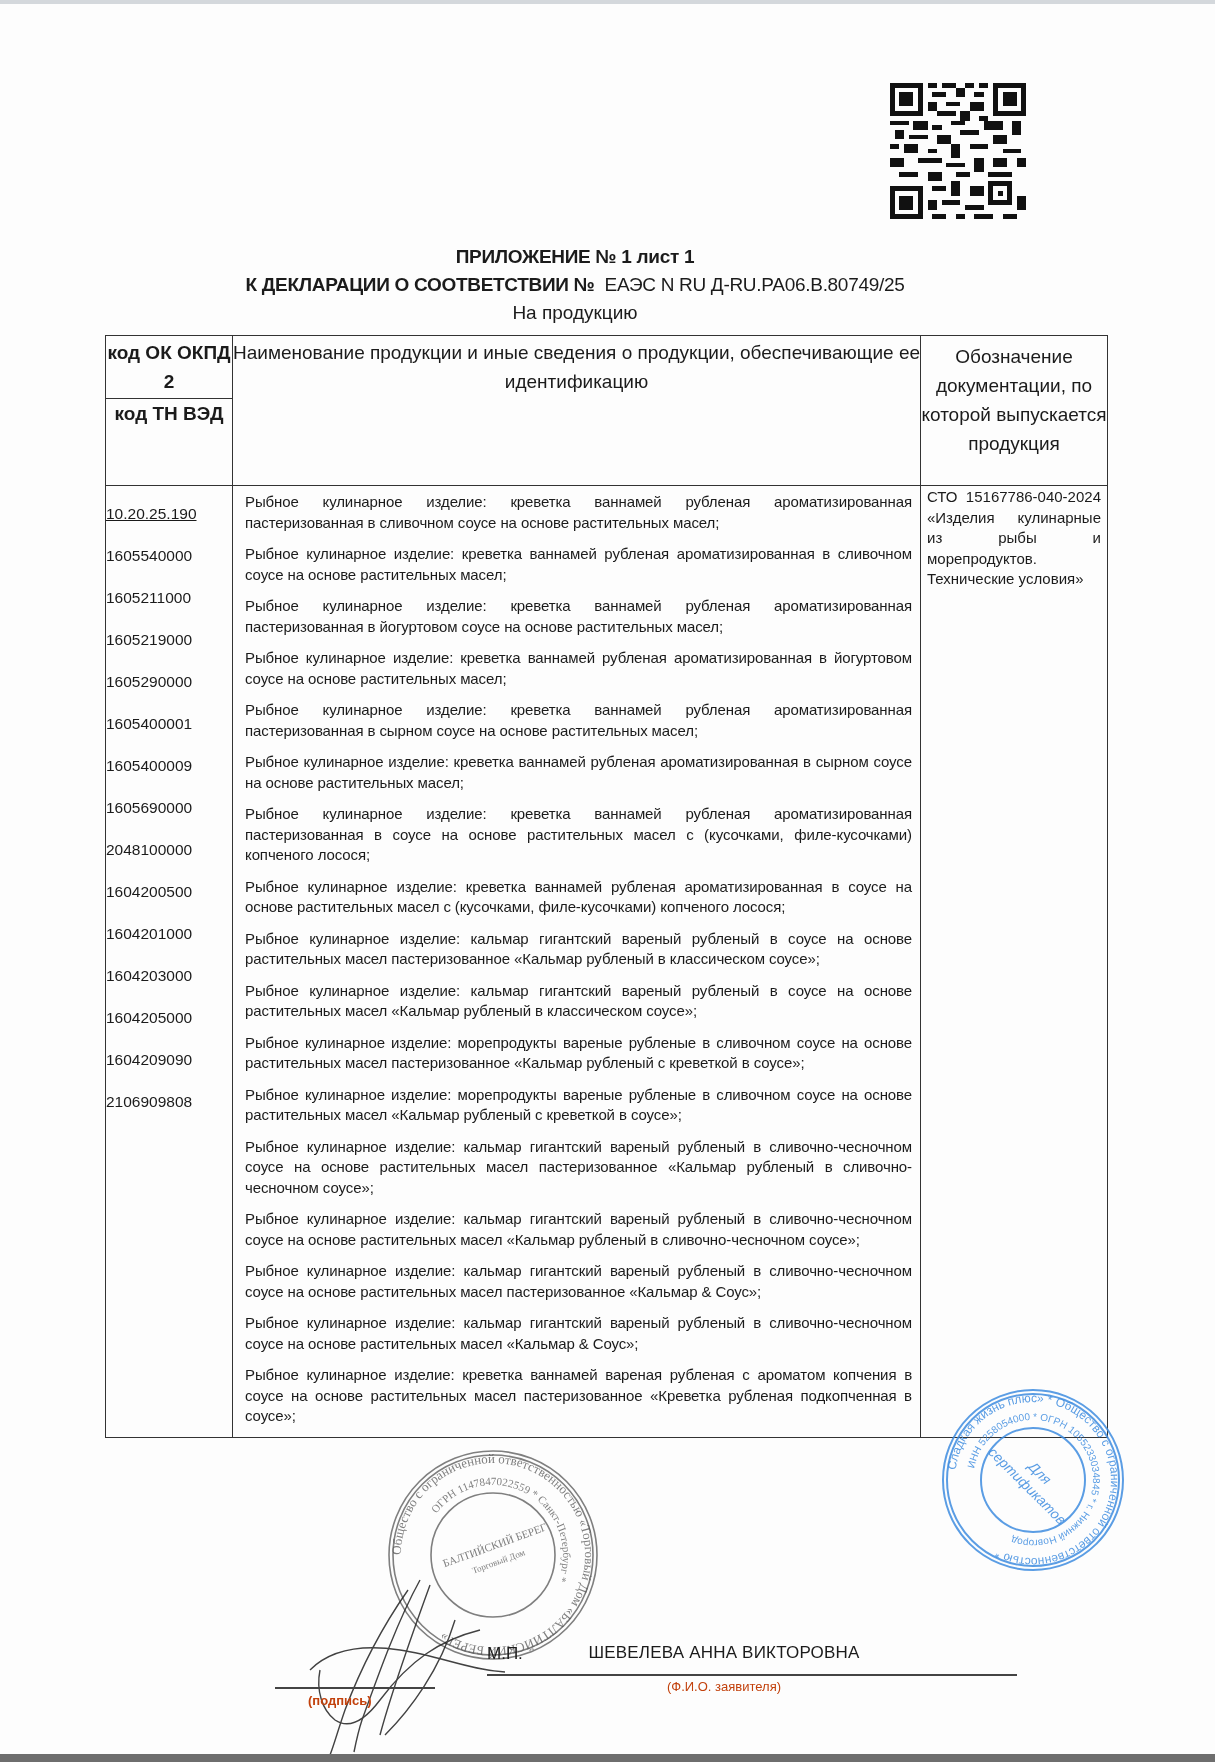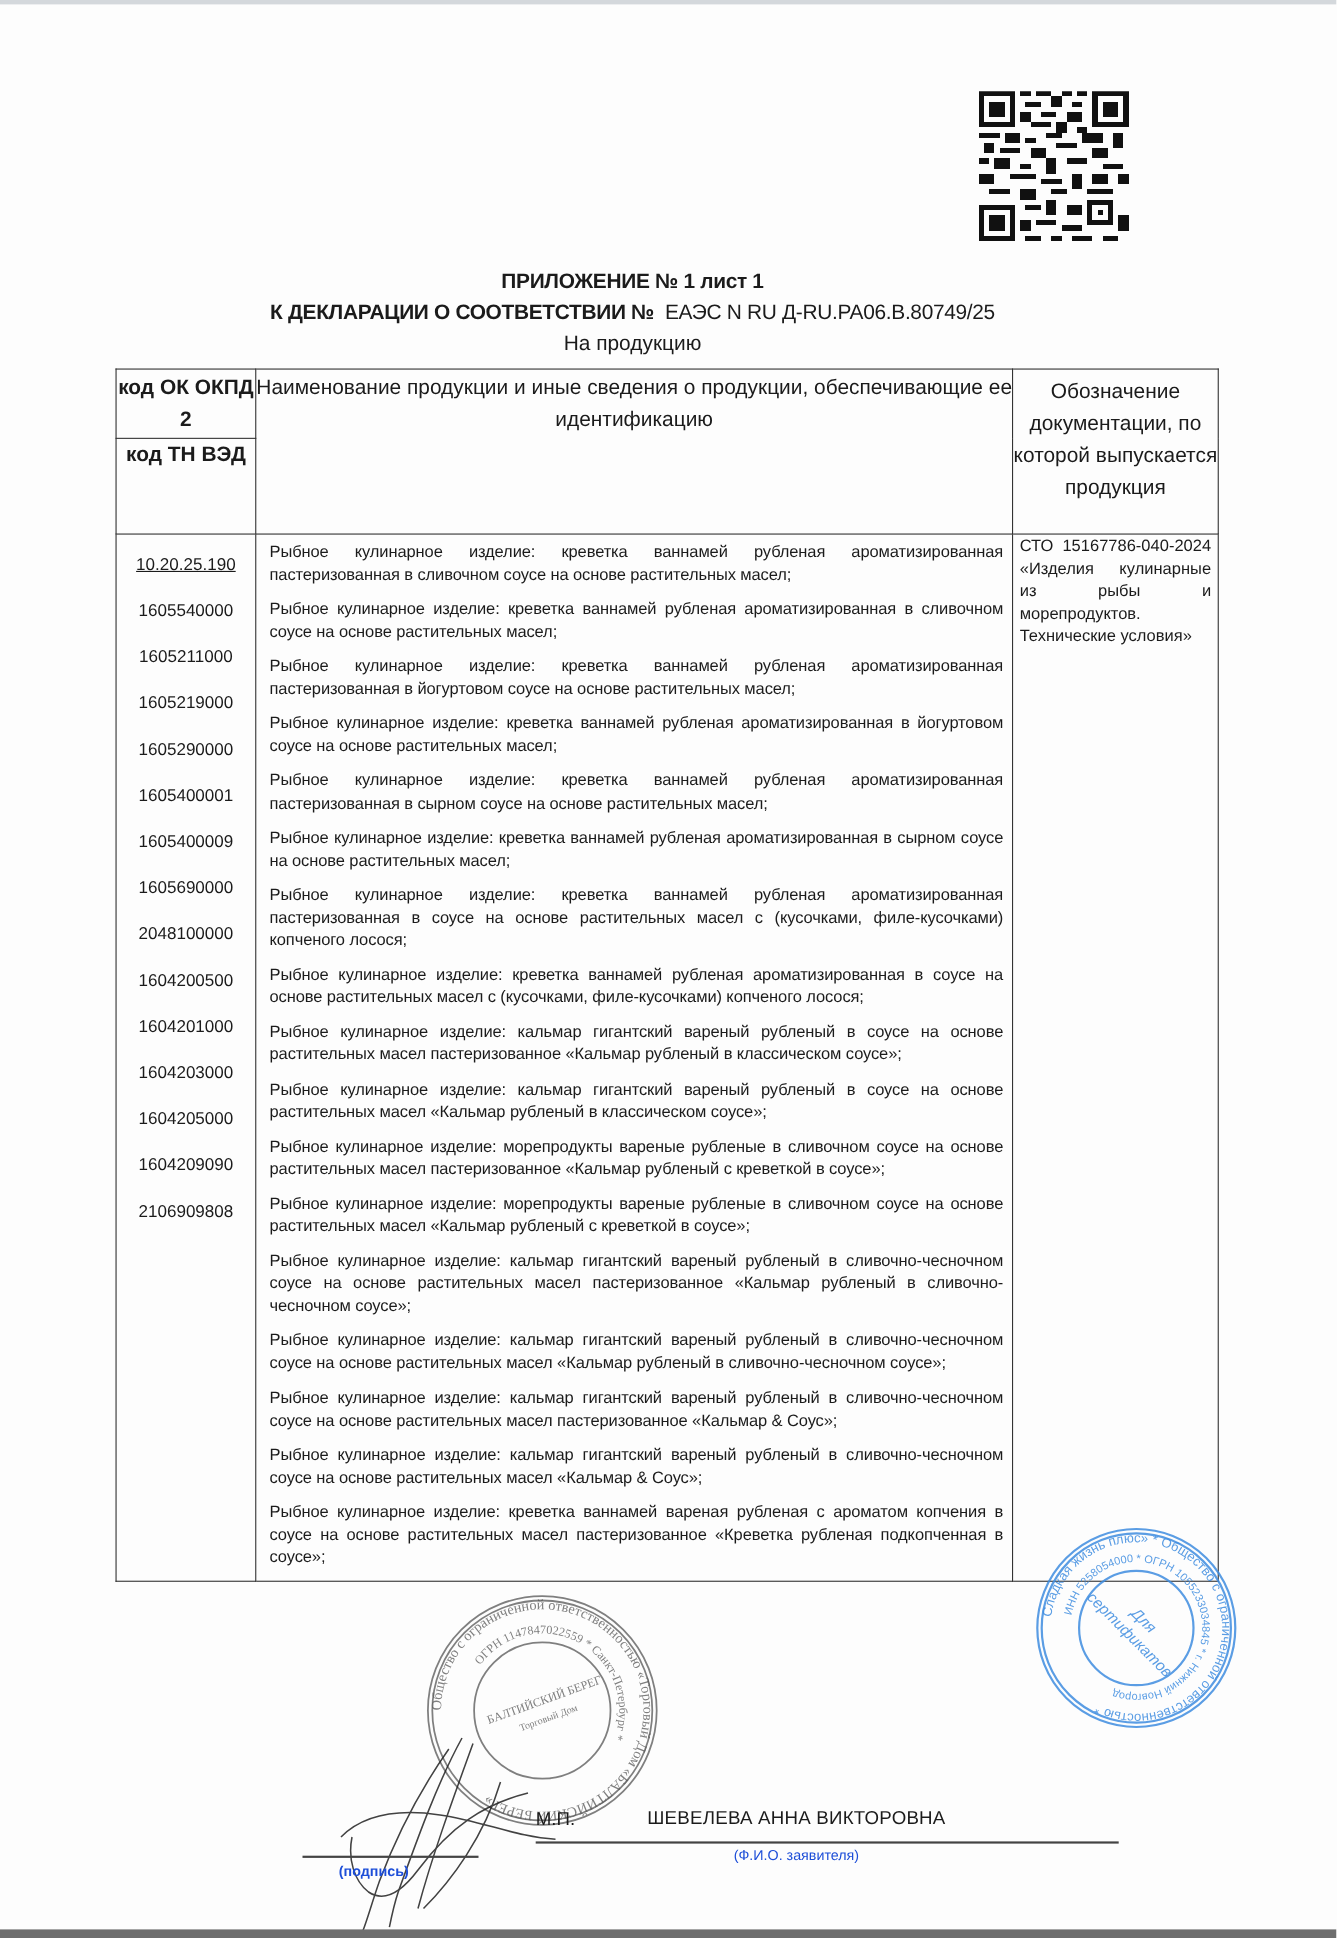--- a/index.html
+++ b/index.html
@@ -23,32 +23,32 @@
     position: absolute; left: 105px; top: 335px; width: 1002px;
     border-collapse: collapse; table-layout: fixed;
   }
   table.main td { border: 1.5px solid #333; vertical-align: top; padding: 0; }
   .h-code { height: 60px; text-align: center; font-weight: bold; font-size: 19px; line-height: 29px; padding-top: 2px !important; }
   .h-code2 { height: 86px; text-align: center; font-weight: bold; font-size: 19px; line-height: 29px; }
   .h-name { text-align: center; font-weight: normal; font-size: 19px; line-height: 29px; padding-top: 2px !important; }
   .h-doc { text-align: center; font-weight: normal; font-size: 19px; line-height: 29px; padding-top: 6px !important; }
 
   .codes { padding-top: 18px !important; }
-  .code { font-size: 15.5px; text-align: center; height: 42px; line-height: 20px; }
+  .code { font-size: 15.5px; text-align: left; height: 42px; line-height: 20px; }
   .code.u { text-decoration: underline; }
 
   .products { padding: 6px 8px 6px 12px !important; }
   .prod { font-size: 15px; line-height: 20.5px; text-align: justify; margin-bottom: 11px; letter-spacing: -0.1px; }
   .prod:last-child { margin-bottom: 4px; }
 
   .docref { padding: 1px 6px 0 6px !important; font-size: 15px; line-height: 20.5px; text-align: justify; }
 
   .stamp { position: absolute; pointer-events: none; }
   .line { position: absolute; height: 1.5px; background: #444; }
-  .label-small { position: absolute; font-size: 13px; color: #1d4ed8; }
+  .label-small { position: absolute; font-size: 13px; color: #c2410c; }
   .name { position: absolute; font-size: 17px; letter-spacing: 0.2px; }
   .mp { position: absolute; font-size: 17px; }
 </style>
 </head>
 <body>
 
 <div class="topbar"></div>
 
 <svg class="qr" viewBox="0 0 29 29" shape-rendering="crispEdges">
   <rect x="0" y="0" width="29" height="29" fill="#fdfdfd"></rect>

